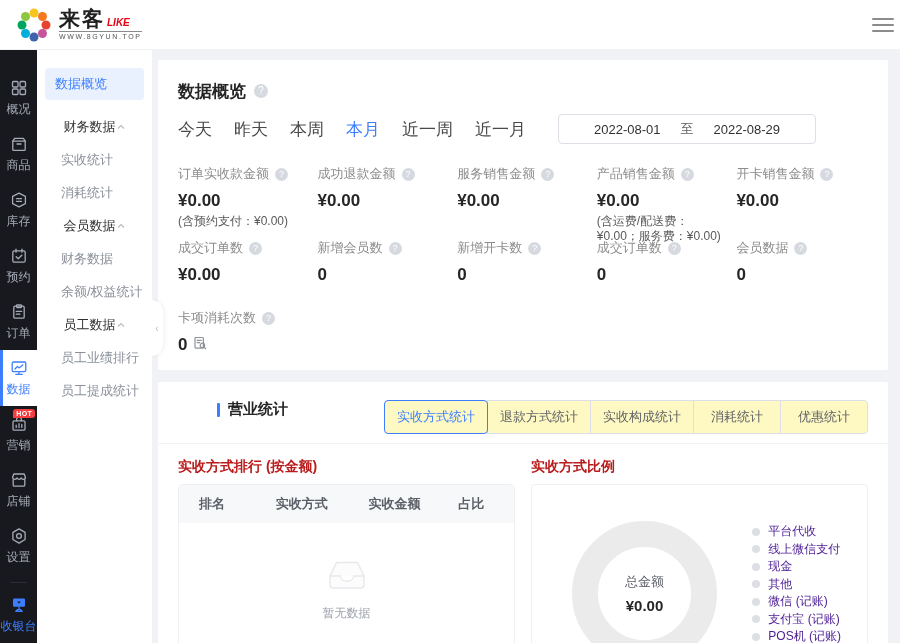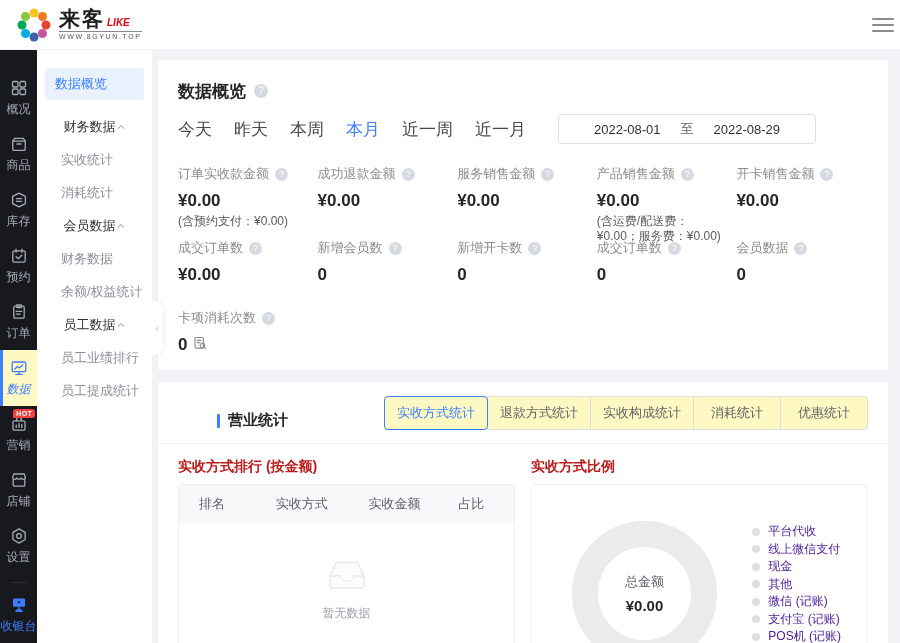--- a/index.html
+++ b/index.html
@@ -20,21 +20,21 @@
   .hamburger i { display:block; height:2px; background:#8C8C8C; margin:4px 0; border-radius:1px; }
 
   
   .layout { display:flex; height:593px; }
 
   
   .sidebar { width:37px; background:#17191F; display:flex; flex-direction:column; padding-top:20px; }
   .side-item { height:56px; display:flex; flex-direction:column; align-items:center; justify-content:center;
                gap:4px; color:#A6ABB5; font-size:12px; cursor:pointer; position:relative; }
   .side-item svg { width:18px; height:18px; stroke:currentColor; fill:none; stroke-width:1.3; stroke-linecap:round; stroke-linejoin:round; }
-  .side-item.active { background:#fef9c3; color:#3D7EFF; box-shadow:inset 3px 0 0 #3D7EFF;font-style:italic; }
+  .side-item.active { background:#ffffff; color:#3D7EFF; box-shadow:inset 3px 0 0 #3D7EFF; }
   .hot-badge { position:absolute; top:3px; right:2px; background:#F53F3F; color:#fff; font-size:7px;
                font-weight:bold; padding:1px 3px; border-radius:3px 3px 3px 0; letter-spacing:.3px; }
   .side-footer { margin-top:auto; }
   .side-divider { height:1px; background:#2A2D35; margin:4px 10px; }
   .side-item.cashier { color:#3D7EFF; }
   .side-item.cashier svg { stroke:#3D7EFF; }
 
   
   .submenu { width:115px; background:#fff; position:relative; padding-top:18px; }
   .submenu-active { margin:0 8px 10px; background:#E9F1FF; color:#3D7EFF; font-size:13px;
@@ -68,38 +68,38 @@
   .stats { display:grid; grid-template-columns:repeat(5,1fr); grid-template-rows:74px 70px 56px;
            margin-top:22px; column-gap:8px; }
   .stat { overflow:visible; }
   .s-label { font-size:13px; color:#8C8C8C; display:flex; align-items:center; gap:6px; height:16px; }
   .s-label .help { width:13px; height:13px; line-height:13px; font-size:9px; }
   .s-value { font-size:17px; font-weight:bold; color:#262626; margin-top:9px; display:flex; align-items:center; gap:6px; }
   .s-sub { font-size:12px; color:#595959; margin-top:3px; line-height:15px; }
   .doc-icon svg { width:14px; height:14px; stroke:#8C9097; fill:none; stroke-width:1.2; stroke-linecap:round; }
 
   .card2 { margin-top:12px; padding:18px 20px; height:280px; }
-  .sec-head { display:flex; align-items:flex-end; justify-content:space-between; height:30px;padding-left:39px; }
+  .sec-head { display:flex; align-items:flex-start; justify-content:space-between; height:30px;padding-left:39px; }
   .sec-title { display:flex; align-items:center; font-size:15px; font-weight:bold; color:#262626; }
   .sec-bar { width:3px; height:14px; background:#3D7EFF; margin-right:8px; border-radius:1px; }
   .tabs { display:flex; }
   .tab { min-width:88px; padding:7px 12px; text-align:center; font-size:13px; color:#606266;
          border:1px solid #DCDFE6; background:#fef9c3; margin-left:-1px; cursor:pointer; white-space:nowrap; }
   .tab:first-child { border-radius:4px 0 0 4px; margin-left:0; }
   .tab:last-child { border-radius:0 4px 4px 0; }
   .tab.active { color:#3D7EFF; border:1px solid #3D7EFF; border-radius:4px; position:relative; z-index:2; }
   .sec-divider { height:1px; background:#F0F2F5; margin:13px -20px 0; }
 
   .panels { display:flex; gap:16px; margin-top:14px; }
   .panel { flex:1; min-width:0; }
   .panel-title { font-size:14px; font-weight:bold; color:#b91c1c; height:16px; }
   .panel-box { margin-top:10px; border:1px solid #EDEFF2; border-radius:4px; height:210px; position:relative; overflow:hidden; }
 
   .tbl-head { display:grid; grid-template-columns:1fr 1.4fr 1.5fr 0.9fr; background:#F7F8FA;
-              padding:10px 14px; font-size:13px; color:#5A5E66; }
+              padding:10px 14px; font-size:13px; color:#5A5E66;font-weight:bold; }
   .tbl-head span { text-align:center; }
   .tbl-head span:first-child { text-align:left; padding-left:6px; }
   .empty { margin-top:32px; display:flex; flex-direction:column; align-items:center; }
   .empty-text { margin-top:12px; font-size:12px; color:#9DA3AC; }
 
   .donut-wrap { position:absolute; left:40px; top:36px; width:145px; height:145px; }
   .donut { width:145px; height:145px; border-radius:50%; border:26px solid #EBEBEB; }
   .donut-center { position:absolute; inset:0; display:flex; flex-direction:column; align-items:center; justify-content:center; }
   .donut-label { font-size:13px; color:#5A5E66; }
   .donut-value { font-size:15px; font-weight:bold; color:#262626; margin-top:6px; }

